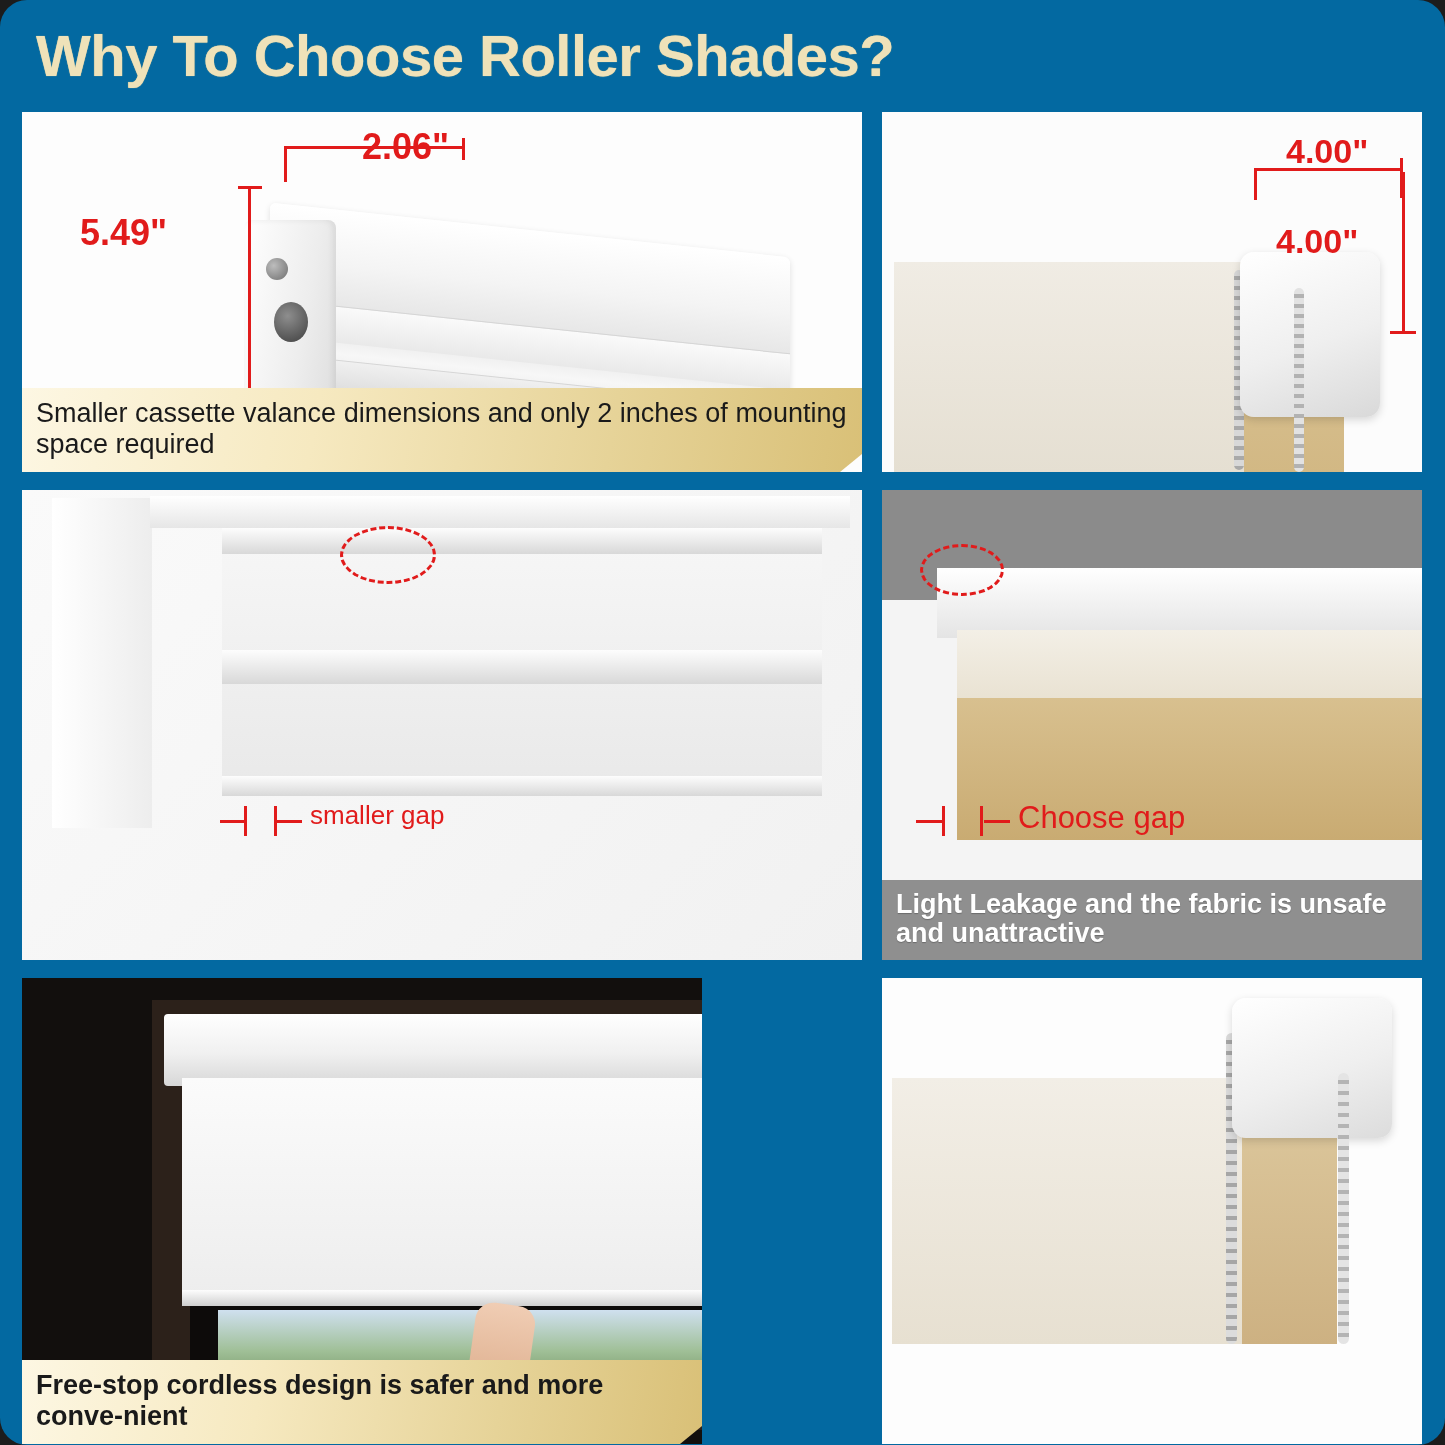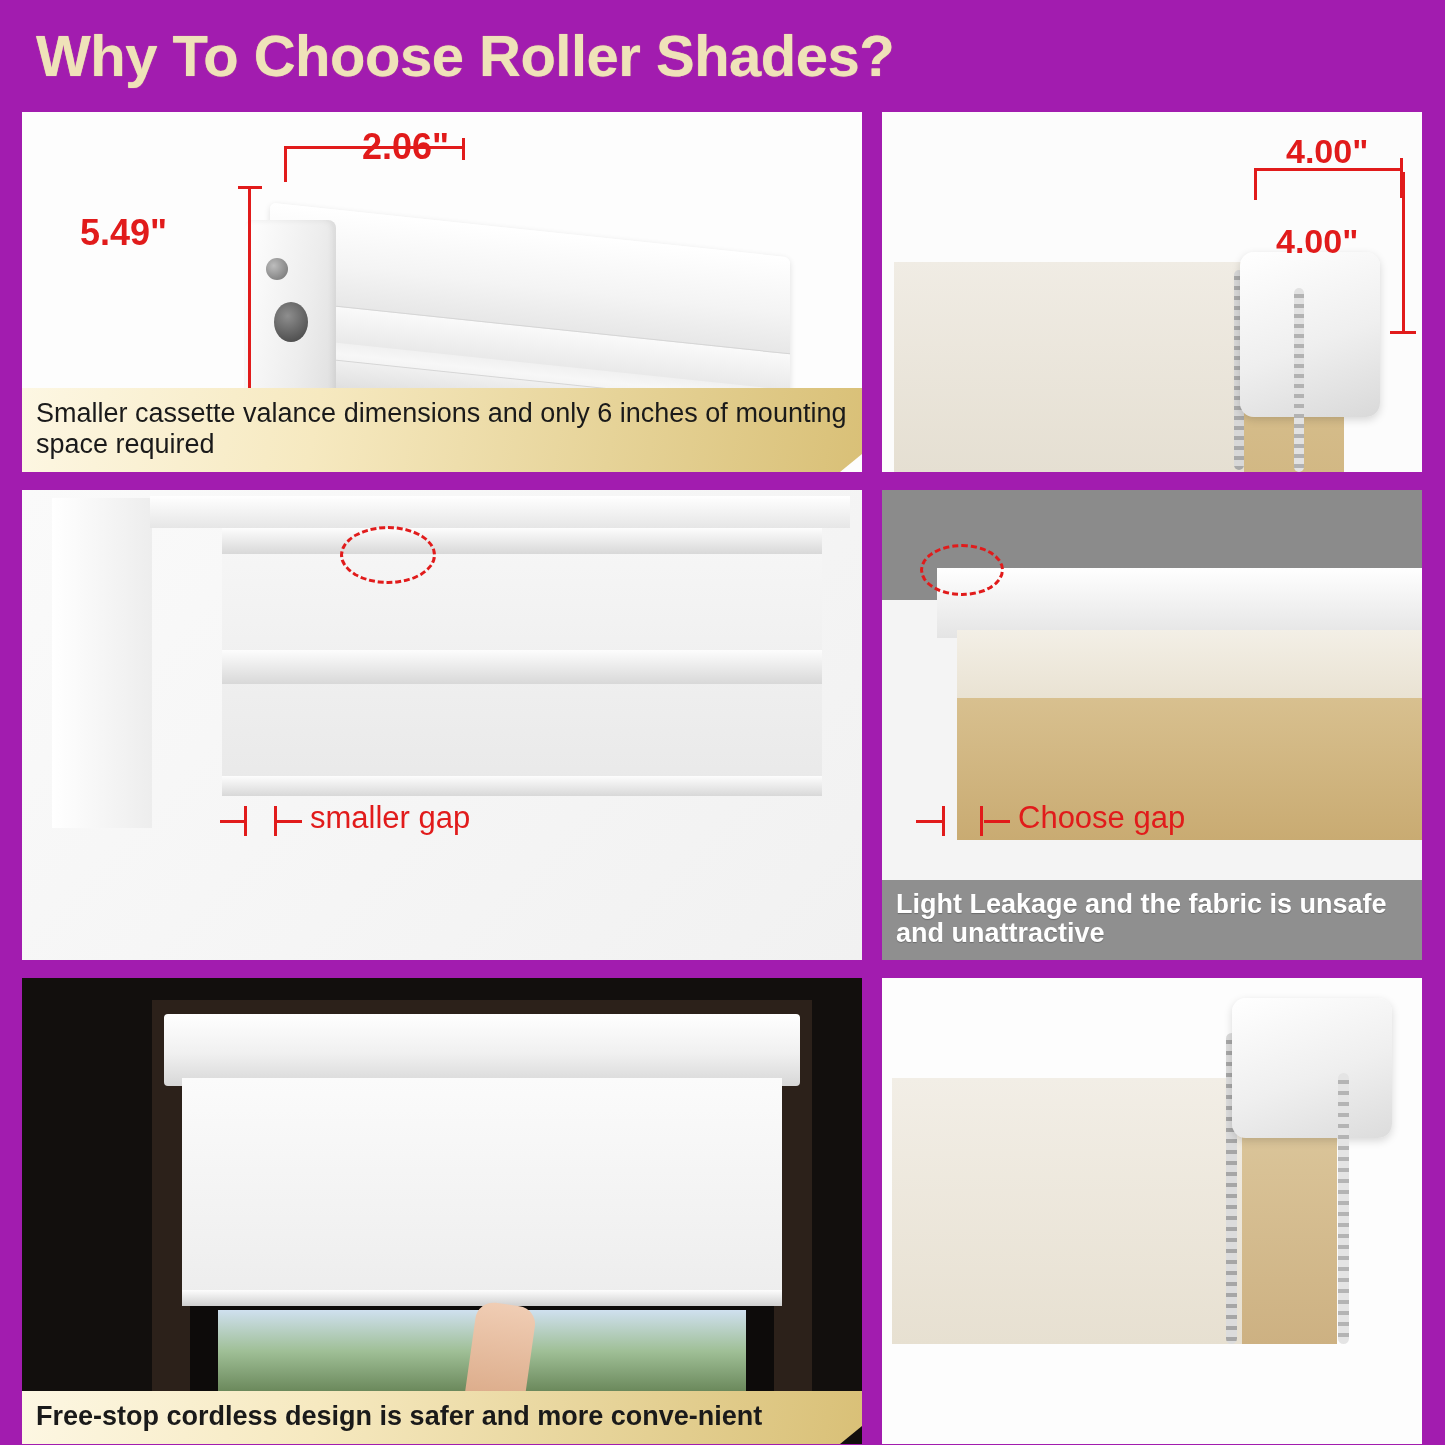--- a/index.html
+++ b/index.html
@@ -2,21 +2,21 @@
 <html><head>
 <meta charset="utf-8">
 <style>
   html,body{margin:0;padding:0;}
   body{
     width:1445px;height:1445px;
     background:#1c1c1c;
     font-family:"Liberation Sans", sans-serif;
     overflow:hidden;
   }
-  .page{position:relative;width:1445px;height:1445px;background:#a21caf;}
+  .page{position:relative;width:1445px;height:1445px;background:#0369a1;border-radius:27px;}
 
   .title{
     position:absolute;left:36px;top:22px;
     font-size:58px;font-weight:bold;letter-spacing:-0.5px;
     color:#efe2b9;
     text-shadow:0 0 1px #d8c58b;
     white-space:nowrap;
   }
 
   .grid{position:absolute;left:22px;top:112px;width:1400px;}
@@ -128,21 +128,21 @@
   #c3 .hbar{position:absolute;left:200px;width:600px;height:26px;background:linear-gradient(180deg,#fdfdfd,#d8d8d8);}
 
   
   #c4{left:860px;top:378px;width:540px;height:470px;}
   #c4 .bgtop{position:absolute;left:0;top:0;right:0;height:110px;background:#8b8b8b;}
   #c4 .valance{position:absolute;left:55px;top:78px;right:0;height:70px;background:linear-gradient(180deg,#ffffff,#e4e4e4);}
   #c4 .fabw{position:absolute;left:75px;top:140px;right:0;height:70px;background:linear-gradient(180deg,#f3efe6,#e9e2d2);}
   #c4 .fabtan{position:absolute;left:75px;top:208px;right:0;bottom:120px;background:linear-gradient(180deg,#d8c08f,#c9ab72);}
 
   
-  #c5{left:0;top:866px;width:840px;height:466px;text-decoration:underline;}
+  #c5{left:0;top:866px;width:680px;height:466px;text-decoration:underline;}
   #c5 .room{position:absolute;inset:0;background:#120f0d;}
   #c5 .wallfr{position:absolute;left:130px;top:22px;width:660px;height:430px;background:#2c211a;}
   #c5 .win{position:absolute;left:168px;top:52px;width:584px;height:372px;background:#0d0b0a;}
   #c5 .valance{position:absolute;left:142px;top:36px;width:636px;height:72px;
     background:linear-gradient(180deg,#ffffff,#f0f0f0 55%,#d7d7d7);border-radius:4px;}
   #c5 .shade{position:absolute;left:160px;top:100px;width:600px;height:218px;
     background:linear-gradient(180deg,#fbfbfb,#ededed);}
   #c5 .railbot{position:absolute;left:160px;top:312px;width:600px;height:16px;background:linear-gradient(180deg,#fdfdfd,#cfcfcf);}
   #c5 .outside{position:absolute;left:196px;top:332px;width:528px;height:92px;
     background:linear-gradient(180deg,#cfe0ef 0%,#9fbf96 45%,#5d7a4c 100%);}
@@ -185,21 +185,21 @@
         <div class="redline" style="left:262px;top:36px;width:3px;height:34px;"></div>
         <div class="redline" style="left:262px;top:34px;width:180px;height:3px;"></div>
         <div class="redline" style="left:440px;top:26px;width:3px;height:22px;"></div>
         <div class="dimtxt" style="left:340px;top:14px;font-size:36px;">2.06"</div>
 
         <div class="redline" style="left:226px;top:74px;width:3px;height:226px;"></div>
         <div class="redline" style="left:216px;top:74px;width:24px;height:3px;"></div>
         <div class="redline" style="left:216px;top:298px;width:24px;height:3px;"></div>
         <div class="dimtxt" style="left:58px;top:100px;font-size:36px;">5.49"</div>
       </div>
-      <div class="cap gold">Smaller cassette valance dimensions and only 6 inches of mounting space required</div>
+      <div class="cap gold">Smaller cassette valance dimensions and only 2 inches of mounting space required</div>
     </div>
 
     <div class="cell" id="c2">
       <div class="photo">
         <div class="bg"></div>
         <div class="fab fabric"></div>
         <div class="fabtan"></div>
         <div class="bead"></div>
         <div class="roll"></div>
         <div class="bead2"></div>
@@ -223,21 +223,21 @@
         <div class="shadebody fabric"></div>
         <div class="hbar" style="top:38px;"></div>
         <div class="hbar" style="top:160px;height:34px;"></div>
         <div class="hbar" style="top:286px;height:20px;"></div>
         <div class="reddash" style="left:318px;top:36px;width:90px;height:52px;"></div>
 
         <div class="redline" style="left:222px;top:316px;width:3px;height:30px;"></div>
         <div class="redline" style="left:252px;top:316px;width:3px;height:30px;"></div>
         <div class="redline" style="left:198px;top:330px;width:26px;height:3px;"></div>
         <div class="redline" style="left:254px;top:330px;width:26px;height:3px;"></div>
-        <div class="dimtxt" style="left:288px;top:310px;font-size:31px;font-weight:normal;">smaller gap</div>
+        <div class="dimtxt" style="left:288px;top:310px;font-size:26px;font-weight:normal;">smaller gap</div>
       </div>
     </div>
 
     <div class="cell" id="c4">
       <div class="photo">
         <div style="position:absolute;inset:0;background:#f4f4f4;"></div>
         <div class="bgtop"></div>
         <div class="valance"></div>
         <div class="fabw fabric"></div>
         <div class="fabtan"></div>

